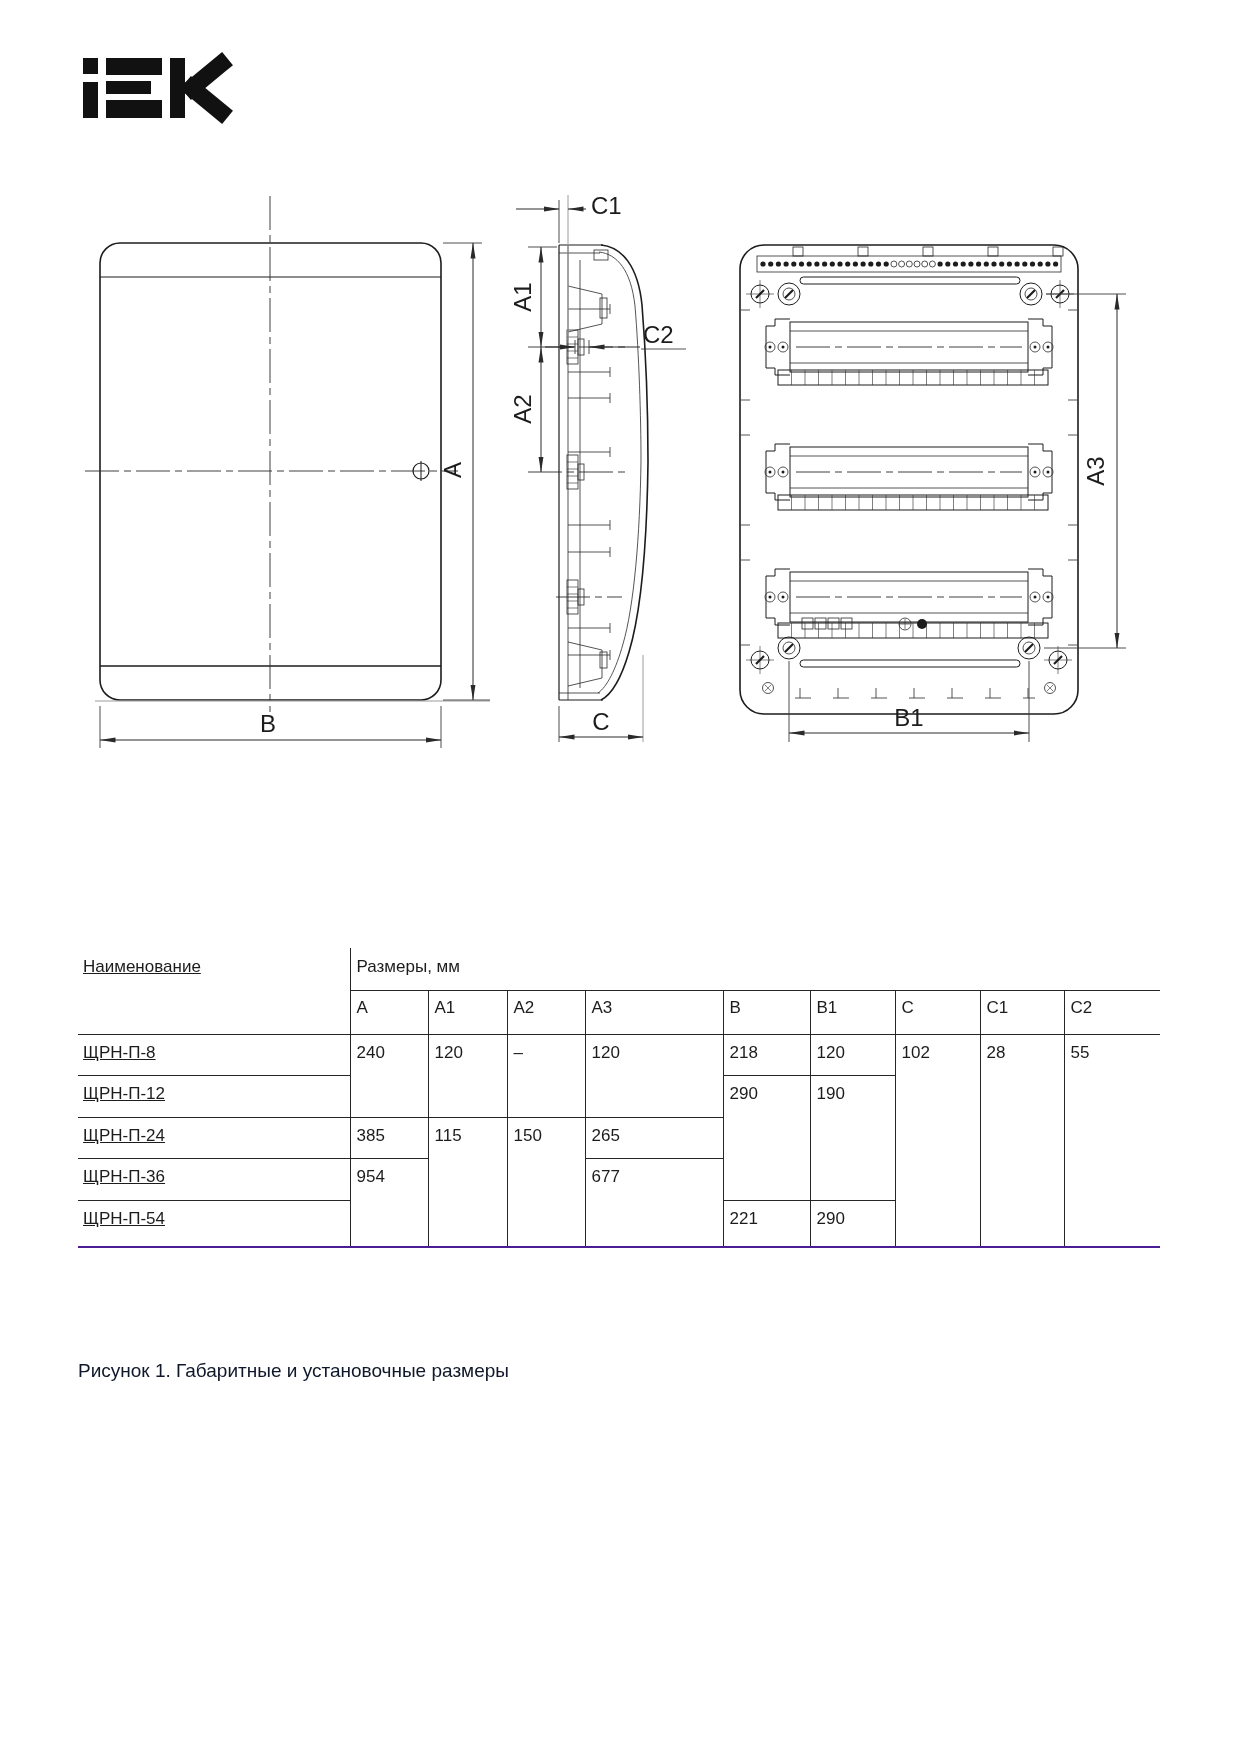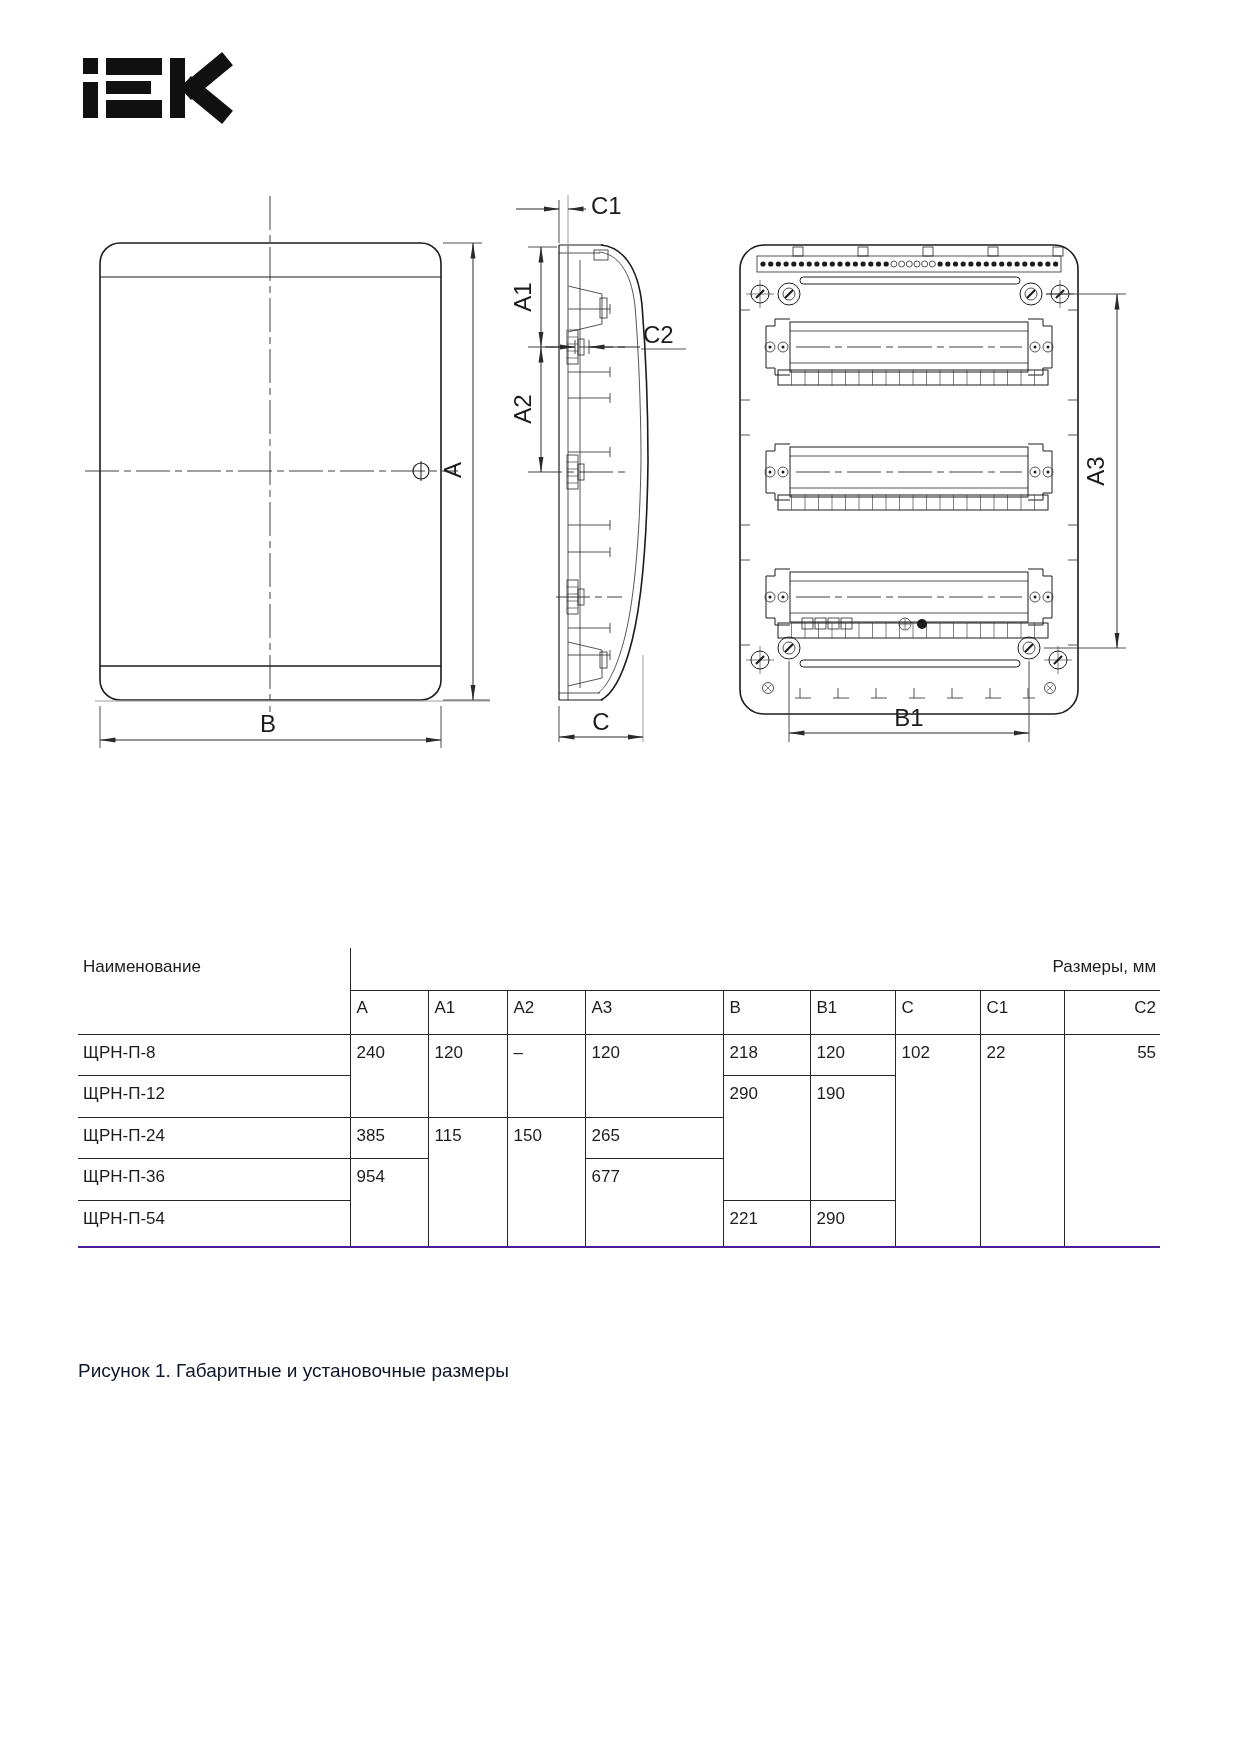--- a/index.html
+++ b/index.html
@@ -35,22 +35,22 @@
     position:absolute; left:78px; top:948px; width:1082px;
     border-collapse:collapse; table-layout:fixed; font-size:17px; color:#1c1c1c;
   }
   table.dims td, table.dims th {
     border:1px solid #262626; font-weight:normal; text-align:left;
     vertical-align:top; padding:8px 4px 0 6px; line-height:1.15;
   }
   table.dims .name-col { padding-left:5px; }
   table.dims tr.h1 th { border-top:none; height:42px; padding-top:9px; }
   table.dims tr.h2 th { height:44px; padding-top:7px; }
-  table.dims .no-l { border-left:none; }
-  table.dims .no-r { border-right:none;text-align:right; }
+  table.dims .no-l { border-left:none;text-decoration:underline; }
+  table.dims .no-r { border-right:none; }
   table.dims .rowend { border-bottom:2px solid #4c1d95; }
   table.dims tbody tr { height:41px; }
   table.dims tbody tr.t2, table.dims tbody tr.t4 { height:42px; }
   table.dims tbody tr.t5 { height:47px; }
 
   .caption { position:absolute; left:78px; top:1360px; font-size:19px; color:#0f172a; }
 </style>
 </head>
 <body>
 
@@ -480,21 +480,21 @@
     <tbody>
         <tr class="t1">
           <td class="name-col no-l">ЩРН-П-8</td>
           <td rowspan="2">240</td>
           <td rowspan="2">120</td>
           <td rowspan="2">–</td>
           <td rowspan="2">120</td>
           <td>218</td>
           <td>120</td>
           <td rowspan="5" class="rowend">102</td>
-          <td rowspan="5" class="rowend">22</td>
+          <td rowspan="5" class="rowend">28</td>
           <td rowspan="5" class="rowend no-r">55</td>
         </tr>
         <tr class="t2">
           <td class="name-col no-l">ЩРН-П-12</td>
           <td rowspan="3">290</td>
           <td rowspan="3">190</td>
         </tr>
         <tr class="t3">
           <td class="name-col no-l">ЩРН-П-24</td>
           <td>385</td>

